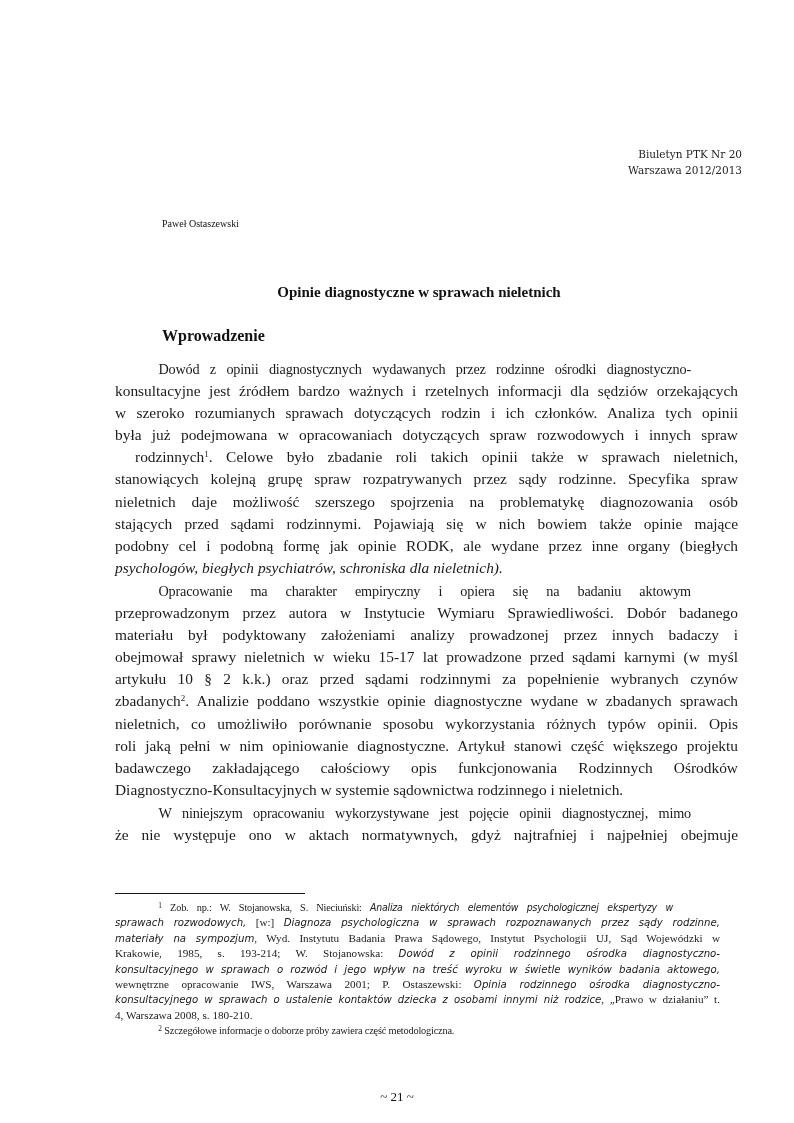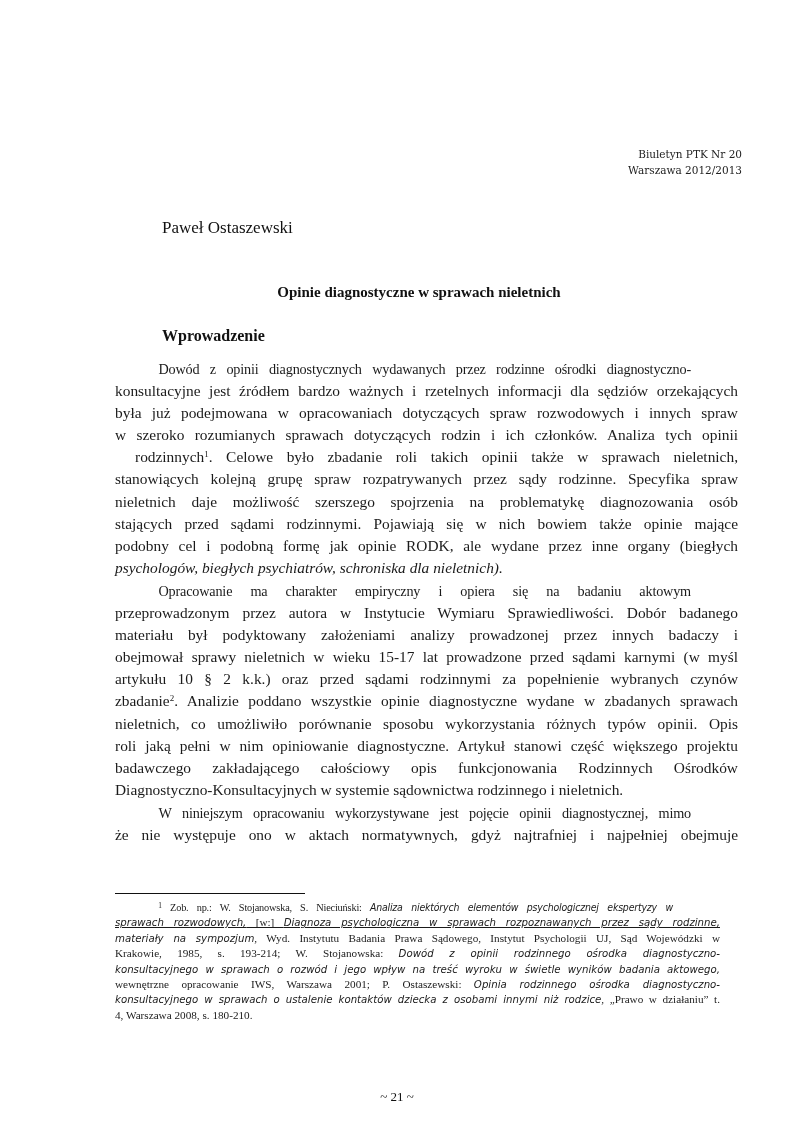--- a/index.html
+++ b/index.html
@@ -4,21 +4,21 @@
   <style>
     html, body { margin: 0; padding: 0; background: #ffffff; }
     body { width: 794px; height: 1123px; position: relative; overflow: hidden; color: #111; }
     .page { position: absolute; left: 0; top: 0; width: 794px; height: 940px; background: #fff; }
     .header-right {
       position: absolute; right: 52px; top: 146px; text-align: right;
       font-family: "DejaVu Serif", serif; font-size: 10.5px; line-height: 16px; color: #222;
     }
     .author {
       position: absolute; left: 162px; top: 218px;
-      font-family: "Liberation Serif", serif; font-size: 17px; color: #111;
+      font-family: "Liberation Serif", serif; font-size: 10px; color: #111;
     }
     .title {
       position: absolute; left: 0; width: 794px; top: 284px; text-align: center;
       font-family: "Liberation Serif", serif; font-size: 15px; font-weight: bold; padding-left: 44px; box-sizing: border-box;
     }
     .section-heading {
       position: absolute; left: 162px; top: 327px;
       font-family: "Liberation Serif", serif; font-size: 16px; font-weight: bold;
     }
     .body-text {
@@ -59,59 +59,62 @@
   <div class="author">Paweł Ostaszewski</div>
 
   <div class="title">Opinie diagnostyczne w sprawach nieletnich</div>
 
   <div class="section-heading">Wprowadzenie</div>
 
   <div class="body-text">
     <p>
       <span class="line" style="white-space: nowrap; letter-spacing: -0.2px; transform: scaleX(0.924559); transform-origin: left center;">Dowód z opinii diagnostycznych wydawanych przez rodzinne ośrodki diagnostyczno-</span>
       <span class="line" style="white-space: nowrap;">konsultacyjne jest źródłem bardzo ważnych i rzetelnych informacji dla sędziów orzekających</span>
+      <span class="line" style="white-space: nowrap;">w szeroko rozumianych sprawach dotyczących rodzin i ich członków. Analiza tych opinii</span>
       <span class="line" style="white-space: nowrap;">była już podejmowana w opracowaniach dotyczących spraw rozwodowych i innych spraw</span>
-      <span class="line" style="white-space: nowrap;">w szeroko rozumianych sprawach dotyczących rodzin i ich członków. Analiza tych opinii</span>
       <span class="line" style="white-space: nowrap; margin-left: 20px;"><span>rodzinnych</span><sup>1</sup><span>. Celowe było zbadanie roli takich opinii także w sprawach nieletnich,</span></span>
       <span class="line" style="white-space: nowrap;">stanowiących kolejną grupę spraw rozpatrywanych przez sądy rodzinne. Specyfika spraw</span>
       <span class="line" style="white-space: nowrap;">nieletnich daje możliwość szerszego spojrzenia na problematykę diagnozowania osób</span>
       <span class="line" style="white-space: nowrap;">stających przed sądami rodzinnymi. Pojawiają się w nich bowiem także opinie mające</span>
       <span class="line" style="white-space: nowrap;">podobny cel i podobną formę jak opinie RODK, ale wydane przez inne organy (biegłych</span>
       <span class="line last" style="white-space: nowrap; font-style: italic;">psychologów, biegłych psychiatrów, schroniska dla nieletnich).</span>
     </p>
     <p>
       <span class="line" style="white-space: nowrap; letter-spacing: -0.2px; transform: scaleX(0.924559); transform-origin: left center;">Opracowanie ma charakter empiryczny i opiera się na badaniu aktowym</span>
       <span class="line" style="white-space: nowrap;">przeprowadzonym przez autora w Instytucie Wymiaru Sprawiedliwości. Dobór badanego</span>
       <span class="line" style="white-space: nowrap;">materiału był podyktowany założeniami analizy prowadzonej przez innych badaczy i</span>
       <span class="line" style="white-space: nowrap;">obejmował sprawy nieletnich w wieku 15-17 lat prowadzone przed sądami karnymi (w myśl</span>
       <span class="line" style="white-space: nowrap;">artykułu 10 § 2 k.k.) oraz przed sądami rodzinnymi za popełnienie wybranych czynów</span>
-      <span class="line" style="white-space: nowrap;"><span>zbadanie</span><sup>2</sup><span>. Analizie poddano wszystkie opinie diagnostyczne wydane w zbadanych sprawach</span></span>
+      <span class="line" style="white-space: nowrap;"><span>zbadanych</span><sup>2</sup><span>. Analizie poddano wszystkie opinie diagnostyczne wydane w zbadanych sprawach</span></span>
       <span class="line" style="white-space: nowrap;">nieletnich, co umożliwiło porównanie sposobu wykorzystania różnych typów opinii. Opis</span>
       <span class="line" style="white-space: nowrap;">roli jaką pełni w nim opiniowanie diagnostyczne. Artykuł stanowi część większego projektu</span>
       <span class="line" style="white-space: nowrap;">badawczego zakładającego całościowy opis funkcjonowania Rodzinnych Ośrodków</span>
       <span class="line last" style="white-space: nowrap;">Diagnostyczno-Konsultacyjnych w systemie sądownictwa rodzinnego i nieletnich.</span>
     </p>
     <p>
       <span class="line" style="white-space: nowrap; letter-spacing: -0.2px; transform: scaleX(0.924559); transform-origin: left center;">W niniejszym opracowaniu wykorzystywane jest pojęcie opinii diagnostycznej, mimo</span>
       <span class="line" style="white-space: nowrap;">że nie występuje ono w aktach normatywnych, gdyż najtrafniej i najpełniej obejmuje</span>
     </p>
   </div>
 
   <div class="fn-rule"></div>
 
   <div class="footnotes">
     <p>
       <span class="fn-line" style="white-space: nowrap; letter-spacing: -0.2px; transform: scaleX(0.922314); transform-origin: left center;"><sup class="fn-sup">1</sup> <span>Zob. np.: W. Stojanowska, S. Nieciuński: </span><span class="it">Analiza niektórych elementów psychologicznej ekspertyzy w</span></span>
-      <span class="fn-line" style="text-indent: 0px; white-space: nowrap; text-decoration: underline;"><span class="it">sprawach rozwodowych,</span><span> [w:] </span><span class="it">Diagnoza psychologiczna w sprawach rozpoznawanych przez sądy rodzinne,</span></span>
+      <span class="fn-line" style="text-indent: 0px; white-space: nowrap;"><span class="it">sprawach rozwodowych,</span><span> [w:] </span><span class="it">Diagnoza psychologiczna w sprawach rozpoznawanych przez sądy rodzinne,</span></span>
       <span class="fn-line" style="white-space: nowrap;"><span class="it">materiały na sympozjum</span><span>, Wyd. Instytutu Badania Prawa Sądowego, Instytut Psychologii UJ, Sąd Wojewódzki w</span></span>
       <span class="fn-line" style="white-space: nowrap;"><span>Krakowie, 1985, s. 193-214; W. Stojanowska: </span><span class="it">Dowód z opinii rodzinnego ośrodka diagnostyczno-</span></span>
       <span class="fn-line" style="white-space: nowrap;"><span class="it">konsultacyjnego w sprawach o rozwód i jego wpływ na treść wyroku w świetle wyników badania aktowego,</span></span>
       <span class="fn-line" style="white-space: nowrap;"><span>wewnętrzne opracowanie IWS, Warszawa 2001; P. Ostaszewski: </span><span class="it">Opinia rodzinnego ośrodka diagnostyczno-</span></span>
       <span class="fn-line" style="white-space: nowrap;"><span class="it">konsultacyjnego w sprawach o ustalenie kontaktów dziecka z osobami innymi niż rodzice</span><span>, „Prawo w działaniu” t.</span></span>
       <span class="fn-line last" style="white-space: nowrap;"><span>4, Warszawa 2008, s. 180-210.</span></span>
+    </p>
+    <p>
+      <span class="fn-line last" style="white-space: nowrap; letter-spacing: -0.2px; transform: scaleX(0.922314); transform-origin: left center;"><sup class="fn-sup">2</sup> <span>Szczegółowe informacje o doborze próby zawiera część metodologiczna.</span></span>
     </p>
   </div>
 
   <div class="page-number">~ 21 ~</div>
 </div>
 
 <style>
   
   .body-text p .line { text-indent: 0; }
   .body-text p .line:first-child { text-indent: 47px; }

